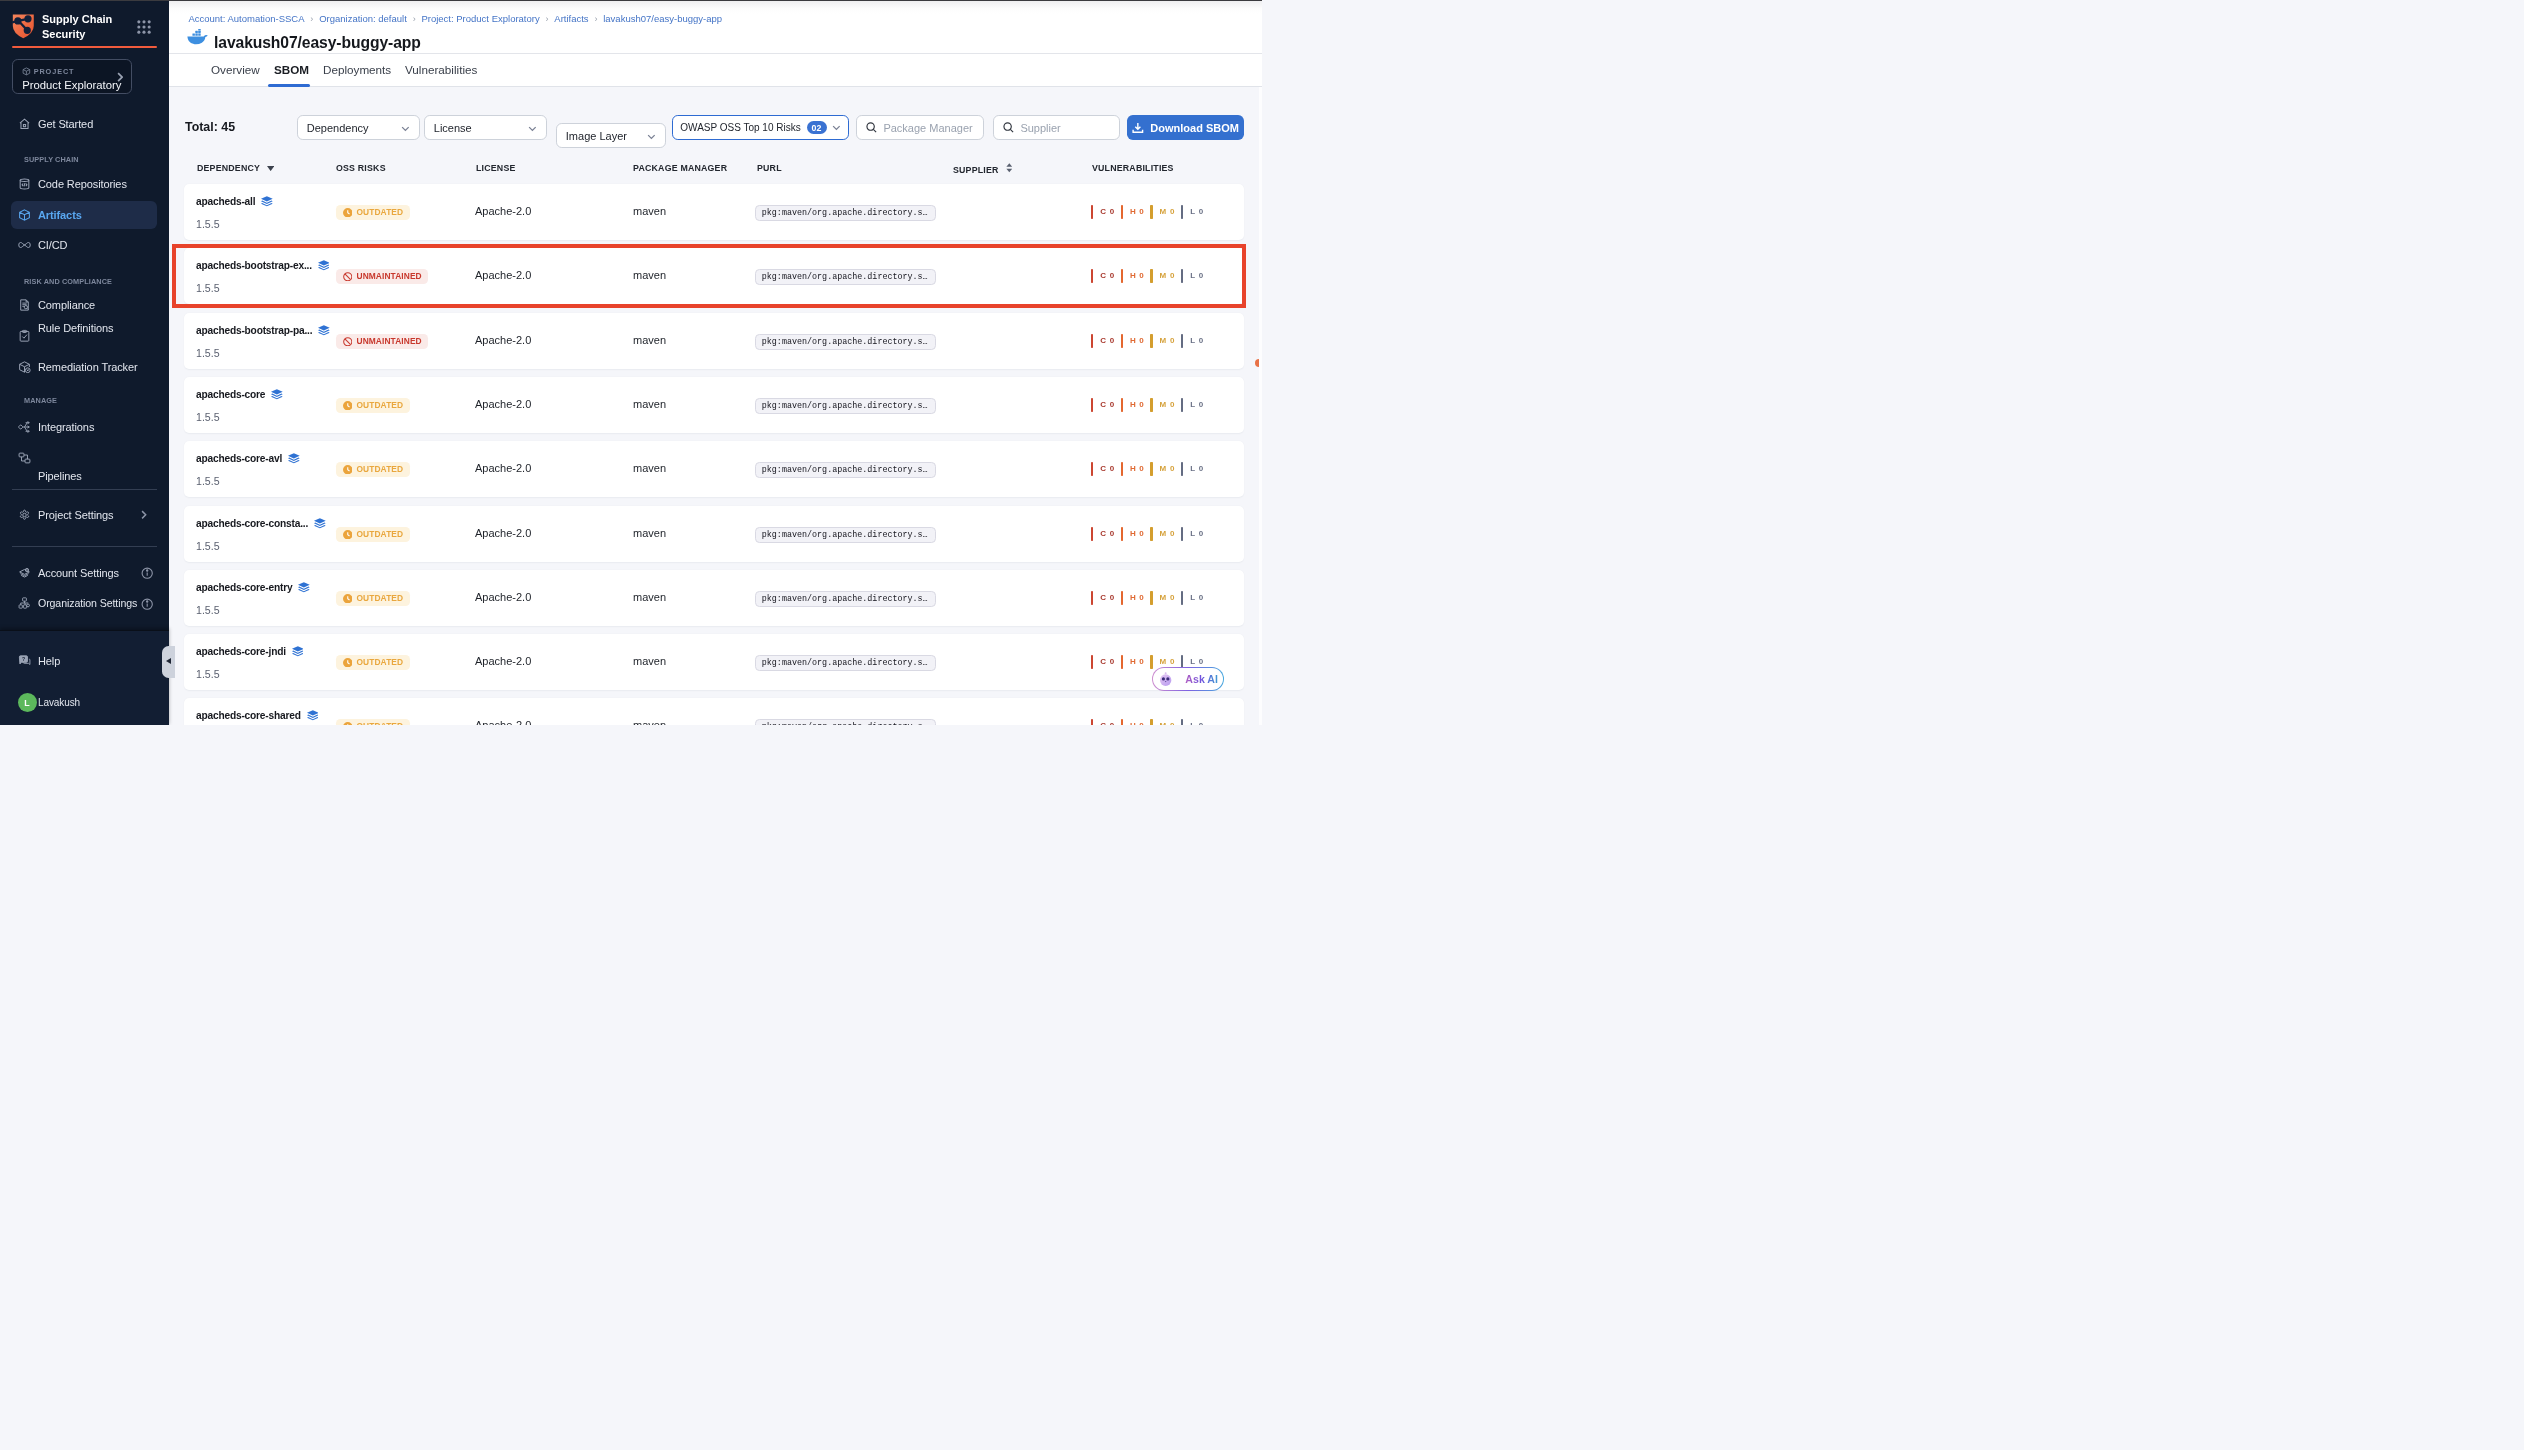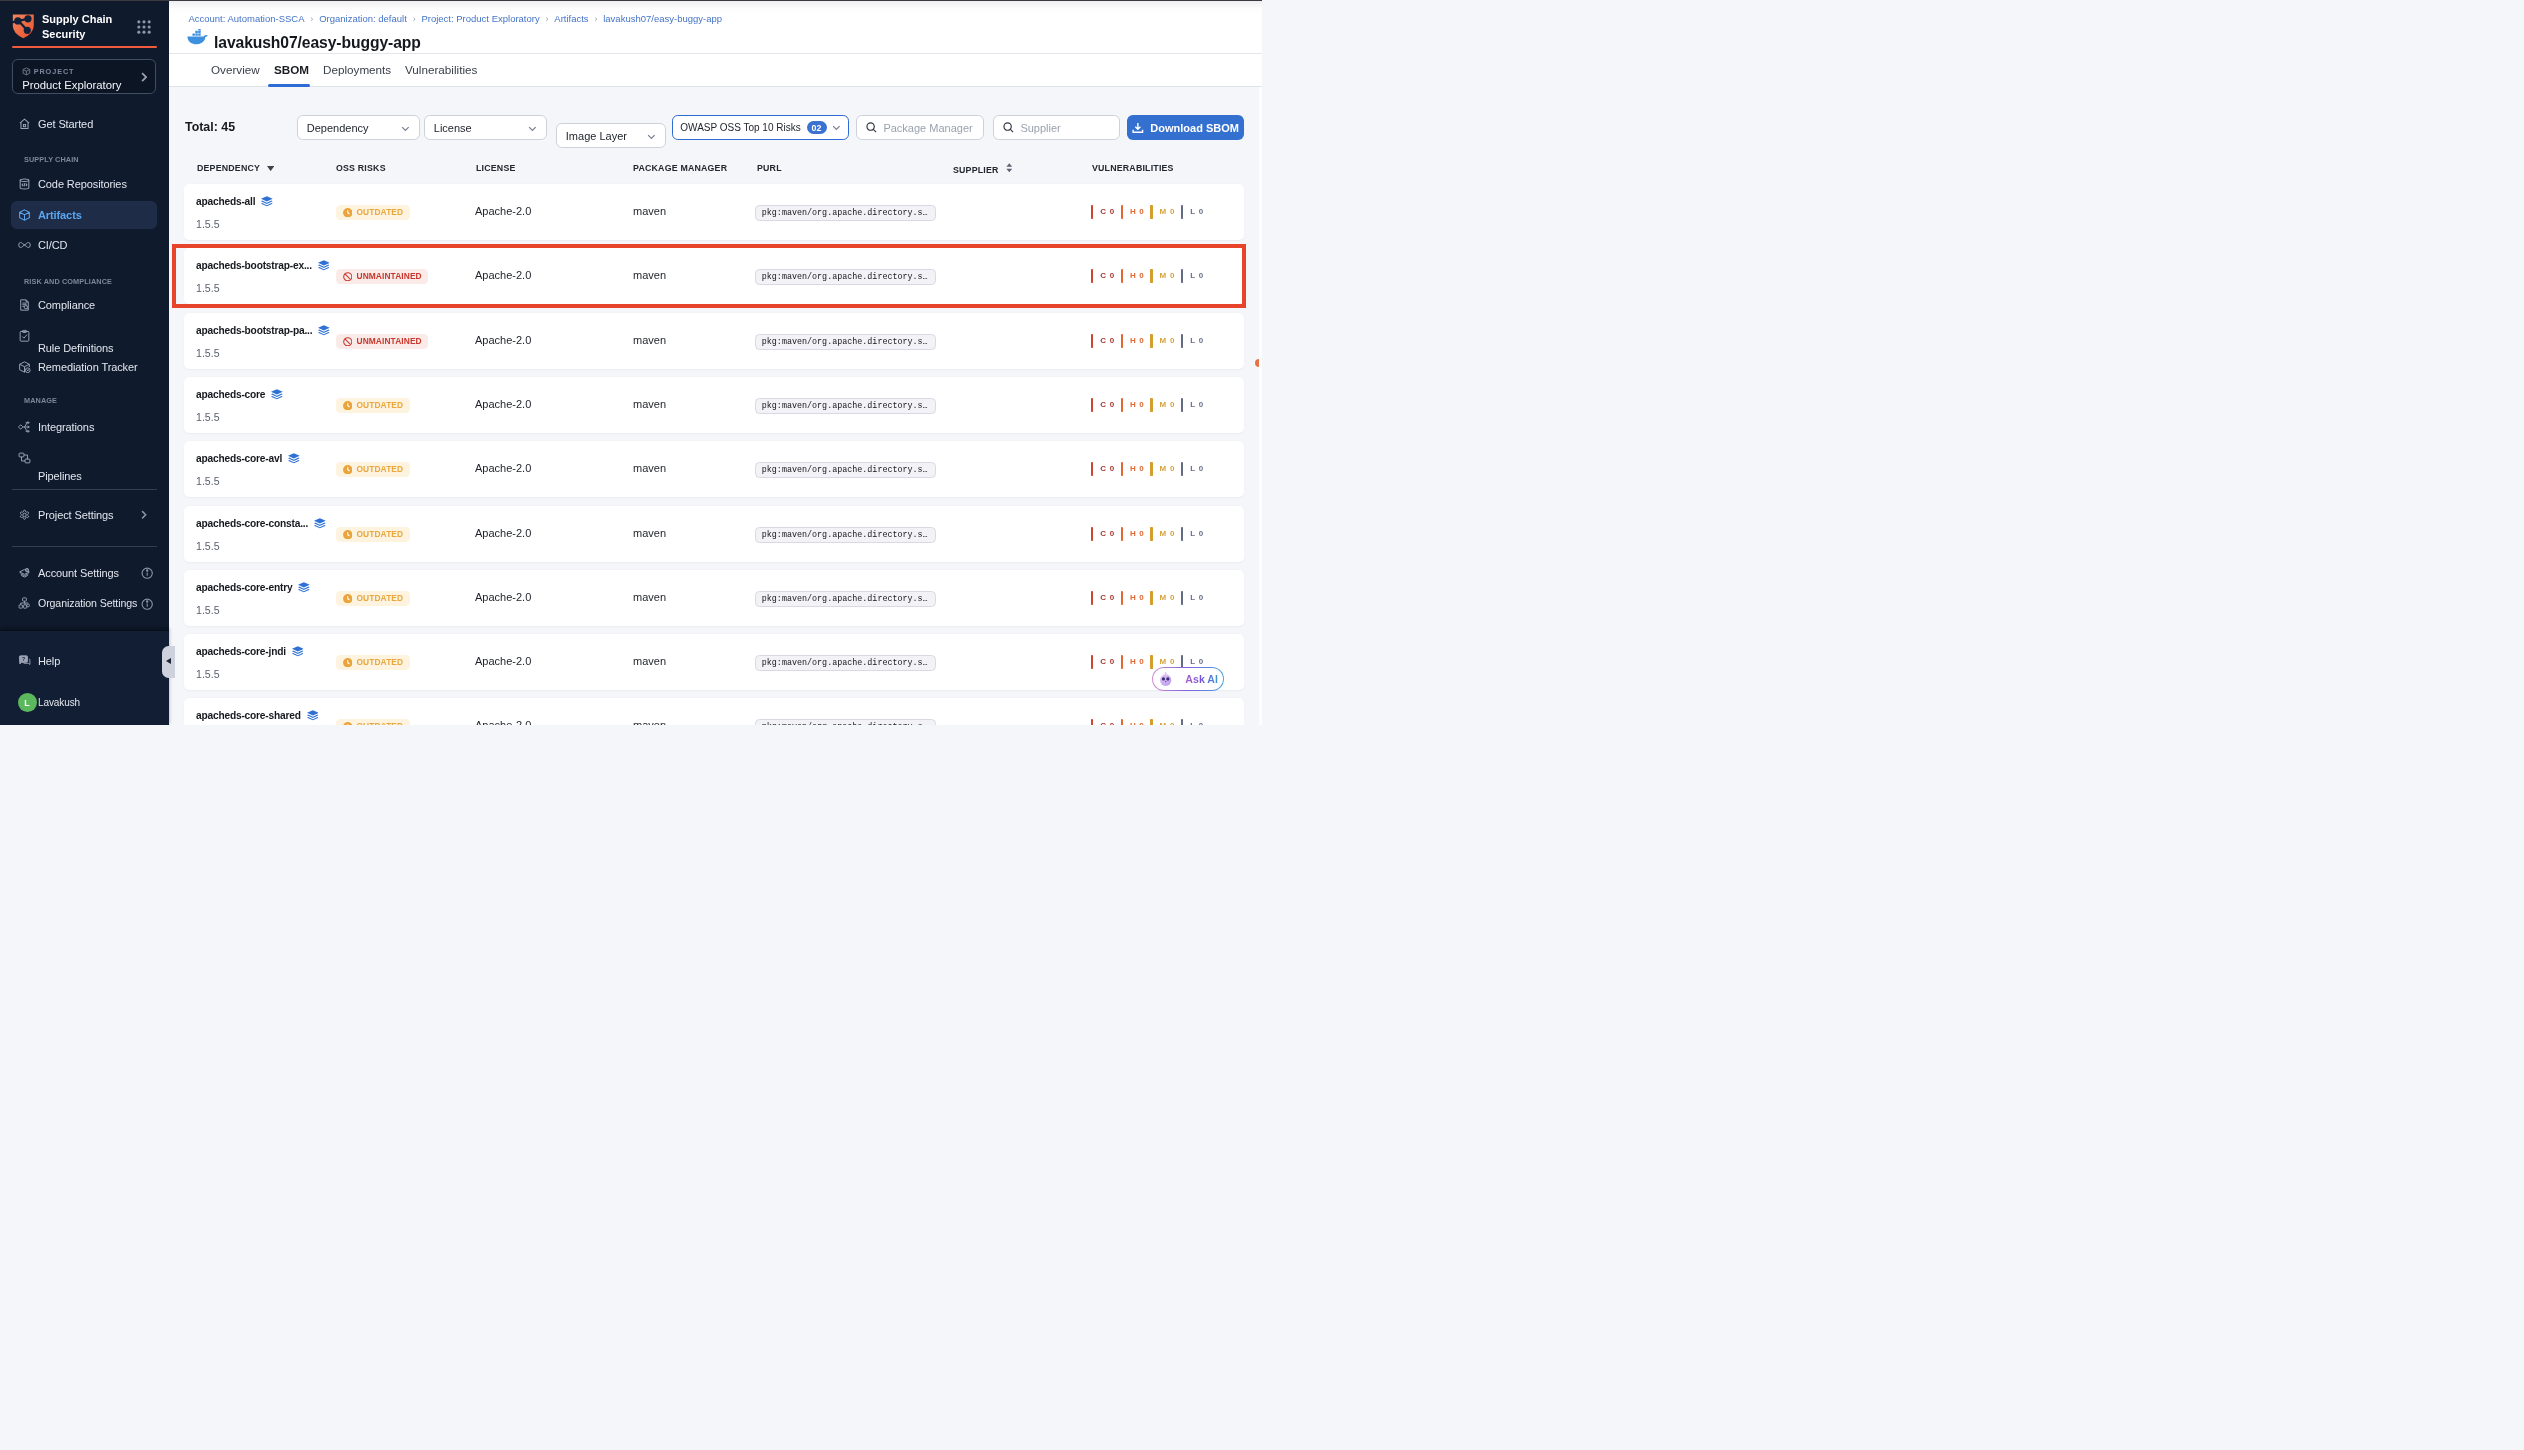--- a/index.html
+++ b/index.html
@@ -11,21 +11,21 @@
   
   #side { left:0; top:0; width:169px; height:725px; background:#0f1a2c; z-index:10; }
   .sideitem { position:absolute; left:38px; white-space:nowrap; color:#e2e6ee; font-size:11px; letter-spacing:-0.1px; transform:translateY(-50%); }
   .sideicon { position:absolute; left:17.5px; width:13px; height:13px; transform:translateY(-50%); }
   .sectlbl { position:absolute; left:24px; color:#7d879c; font-size:7.3px; font-weight:bold; letter-spacing:0.1px; transform:translateY(-50%); }
   .sdivider { position:absolute; left:11.7px; width:145px; height:0.7px; background:#333e52; }
   
   #logotext { left:42px; top:12.4px; color:#fff; font-size:11px; font-weight:bold; line-height:14.6px; }
   #orangeline { left:11.7px; top:46px; width:145px; height:2.2px; background:#f15b3d; border-radius:1.5px; }
   
-  #projcard { left:11.7px; top:59px; width:144px; height:35px; background:#0c1524; border:0.7px solid #434d63; border-radius:5.8px; }
+  #projcard { left:11.7px; top:59px; width:120px; height:35px; background:#0c1524; border:0.7px solid #434d63; border-radius:5.8px; }
   #projlbl { left:21px; top:7.3px; color:#7d879c; font-size:7.3px; font-weight:bold; letter-spacing:0.9px; }
   #projname { left:9.5px; top:19px; color:#f4f6fa; font-size:11.3px; }
   
   #sidefoot { left:0; top:630px; width:169px; height:96px; background:#121e33; border-top:0.7px solid rgba(0,0,0,0.5); box-shadow:0 -2.2px 3.7px rgba(0,0,0,0.3); }
   
   #notch { left:162px; top:646px; width:13px; height:32px; background:#cdd2dc; border-radius:6.6px 0 0 6.6px; z-index:11; }
   #notch:after { content:""; position:absolute; left:3.7px; top:12.4px; border-right:5.1px solid #1d2433; border-top:3.7px solid transparent; border-bottom:3.7px solid transparent; }
   
   #header { left:169px; top:0; width:1094px; height:87px; background:linear-gradient(180deg,#ededef 0px,#fdfdfd 8.8px,#fff 14.6px); border-bottom:0.7px solid #e0e3e9; }
   #crumbs { left:19.4px; top:13px; font-size:9.5px; color:#4474c6; }
@@ -147,21 +147,21 @@
       <circle cx="14.5" cy="16" r="3"></circle>
       <path d="M16.7 18.2 L19 20.5"></path>
     </svg>
   <div class="sideitem" style="top:305px;">Compliance</div>
 
   <svg class="sideicon" style="top:336px;" viewBox="0 0 24 24" fill="none" stroke="#9aa3b5" stroke-width="1.8">
       <rect x="4" y="3.5" width="16" height="18" rx="1.5"></rect>
       <rect x="8.5" y="1.5" width="7" height="4" rx="1"></rect>
       <path d="M8 13 L11 16 L16.5 9.5"></path>
     </svg>
-  <div class="sideitem" style="top:348px;text-align:right;">Rule Definitions</div>
+  <div class="sideitem" style="top:328px;text-align:right;">Rule Definitions</div>
 
   <svg class="sideicon" style="top:367px;" viewBox="0 0 24 24" fill="none" stroke="#9aa3b5" stroke-width="1.8">
       <path d="M12 2.5 L21 7 L21 12 M12 2.5 L3 7 L3 17 L12 21.5 L13 21 M3 7 L12 11.5 L21 7 M12 11.5 L12 21.5"></path>
       <circle cx="18" cy="18" r="4.4"></circle>
       <path d="M16.5 16.5 L19.5 19.5 M19.5 16.5 L16.5 19.5"></path>
     </svg>
   <div class="sideitem" style="top:367px;">Remediation Tracker</div>
 
   <div class="sectlbl" style="top:400px;">MANAGE</div>
 

